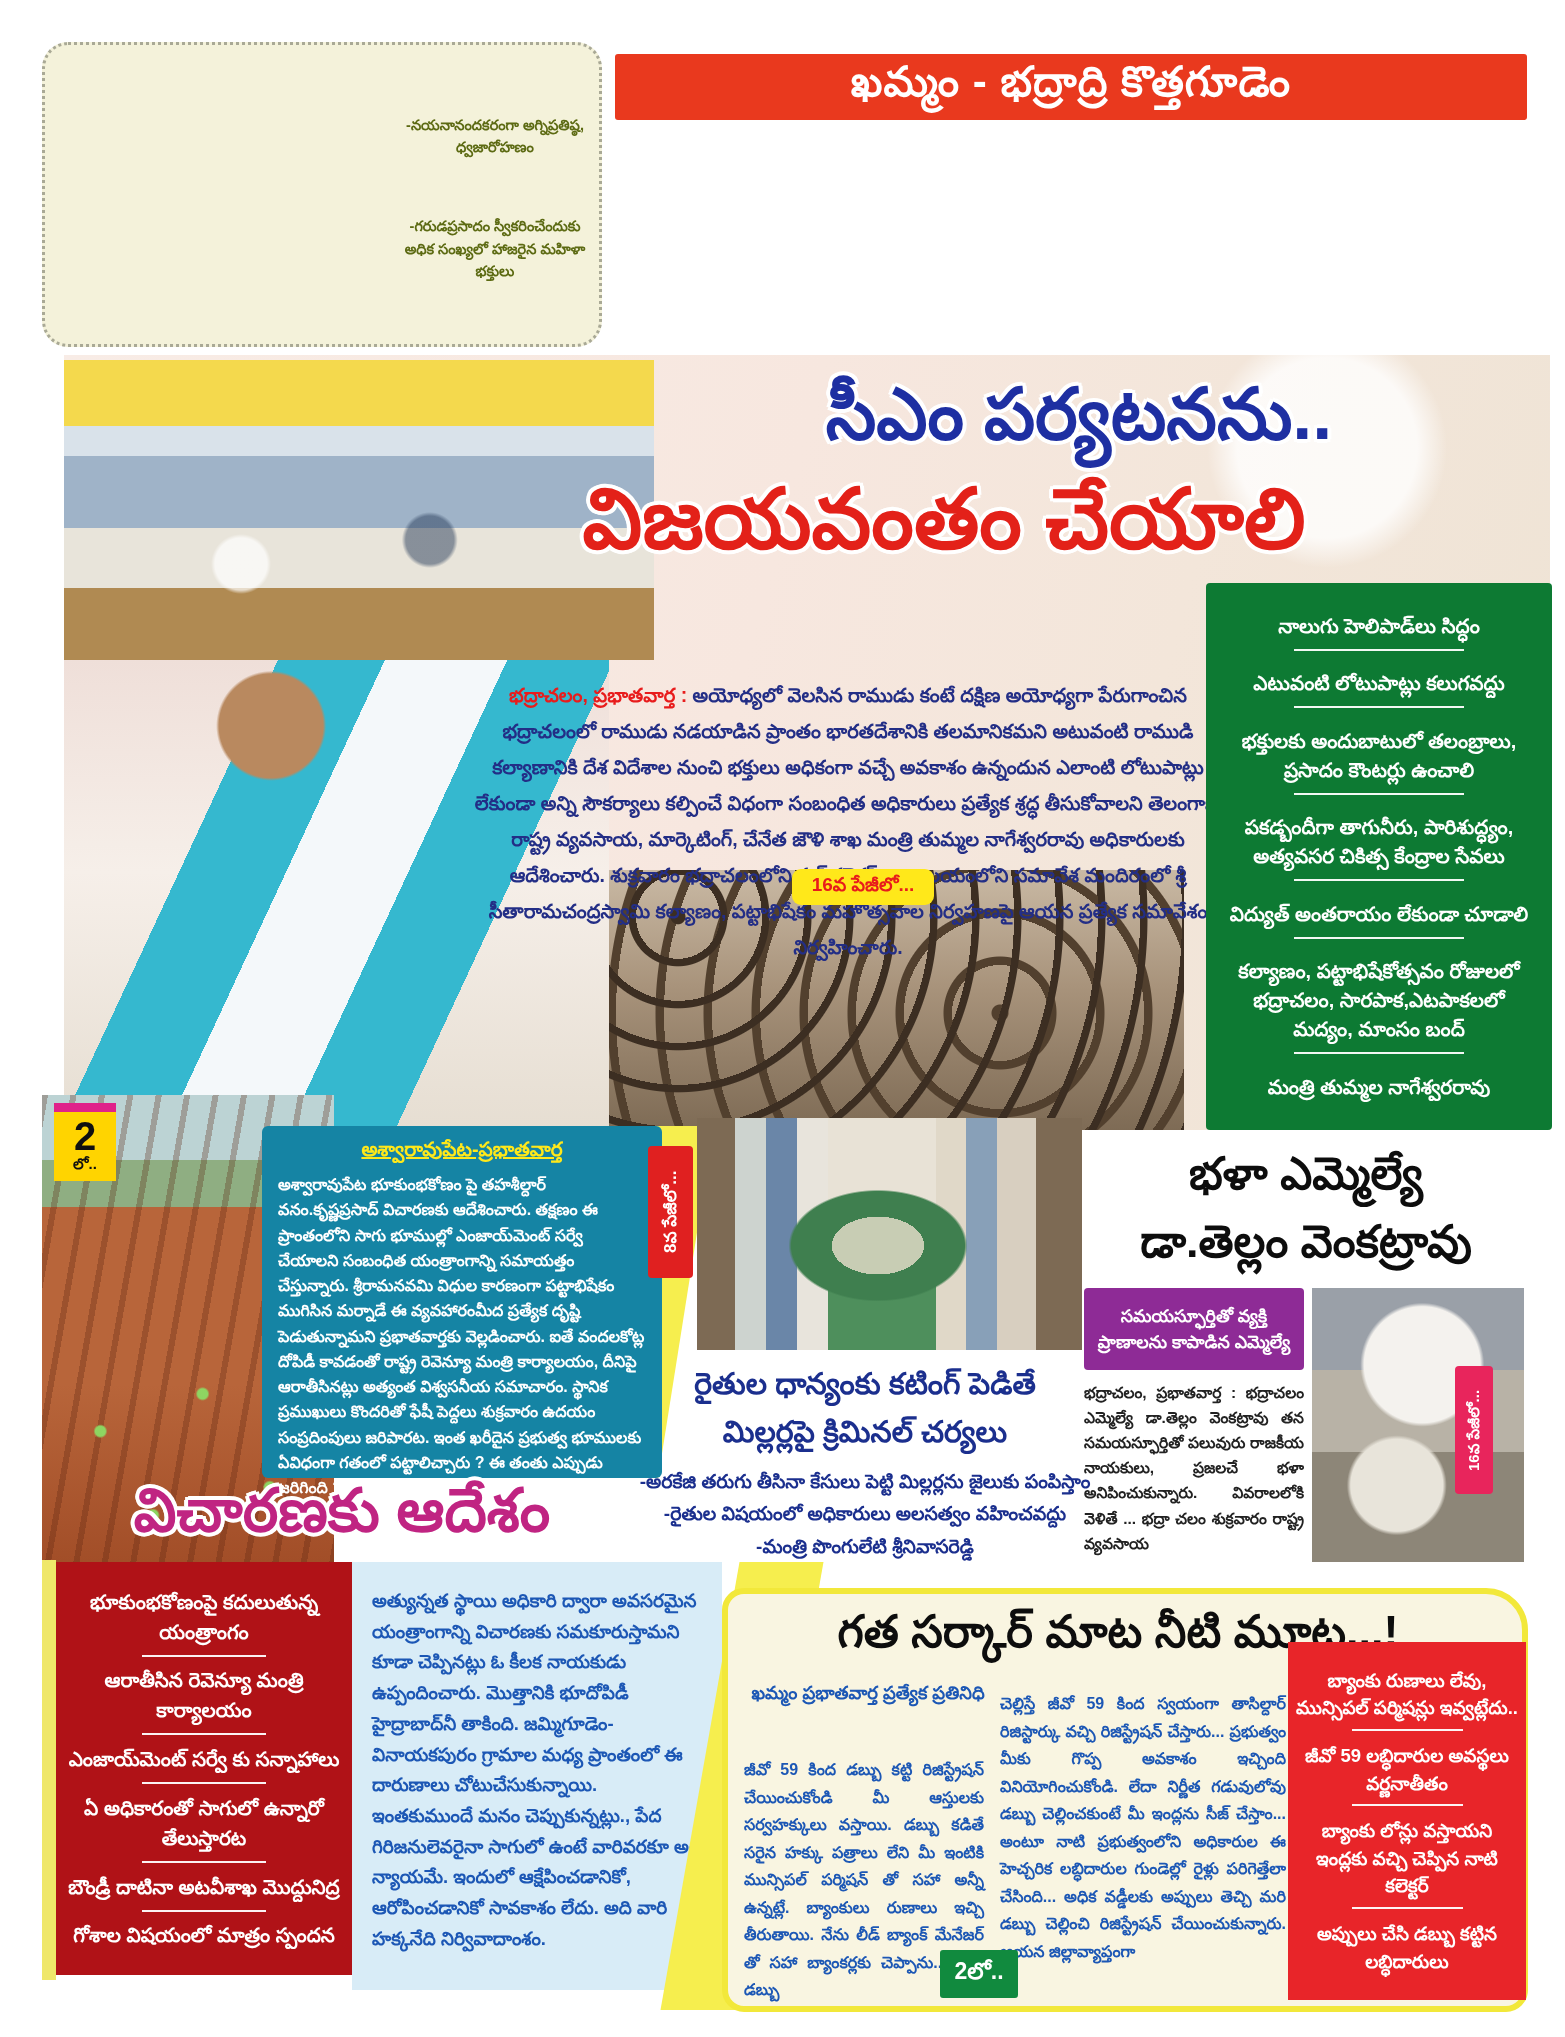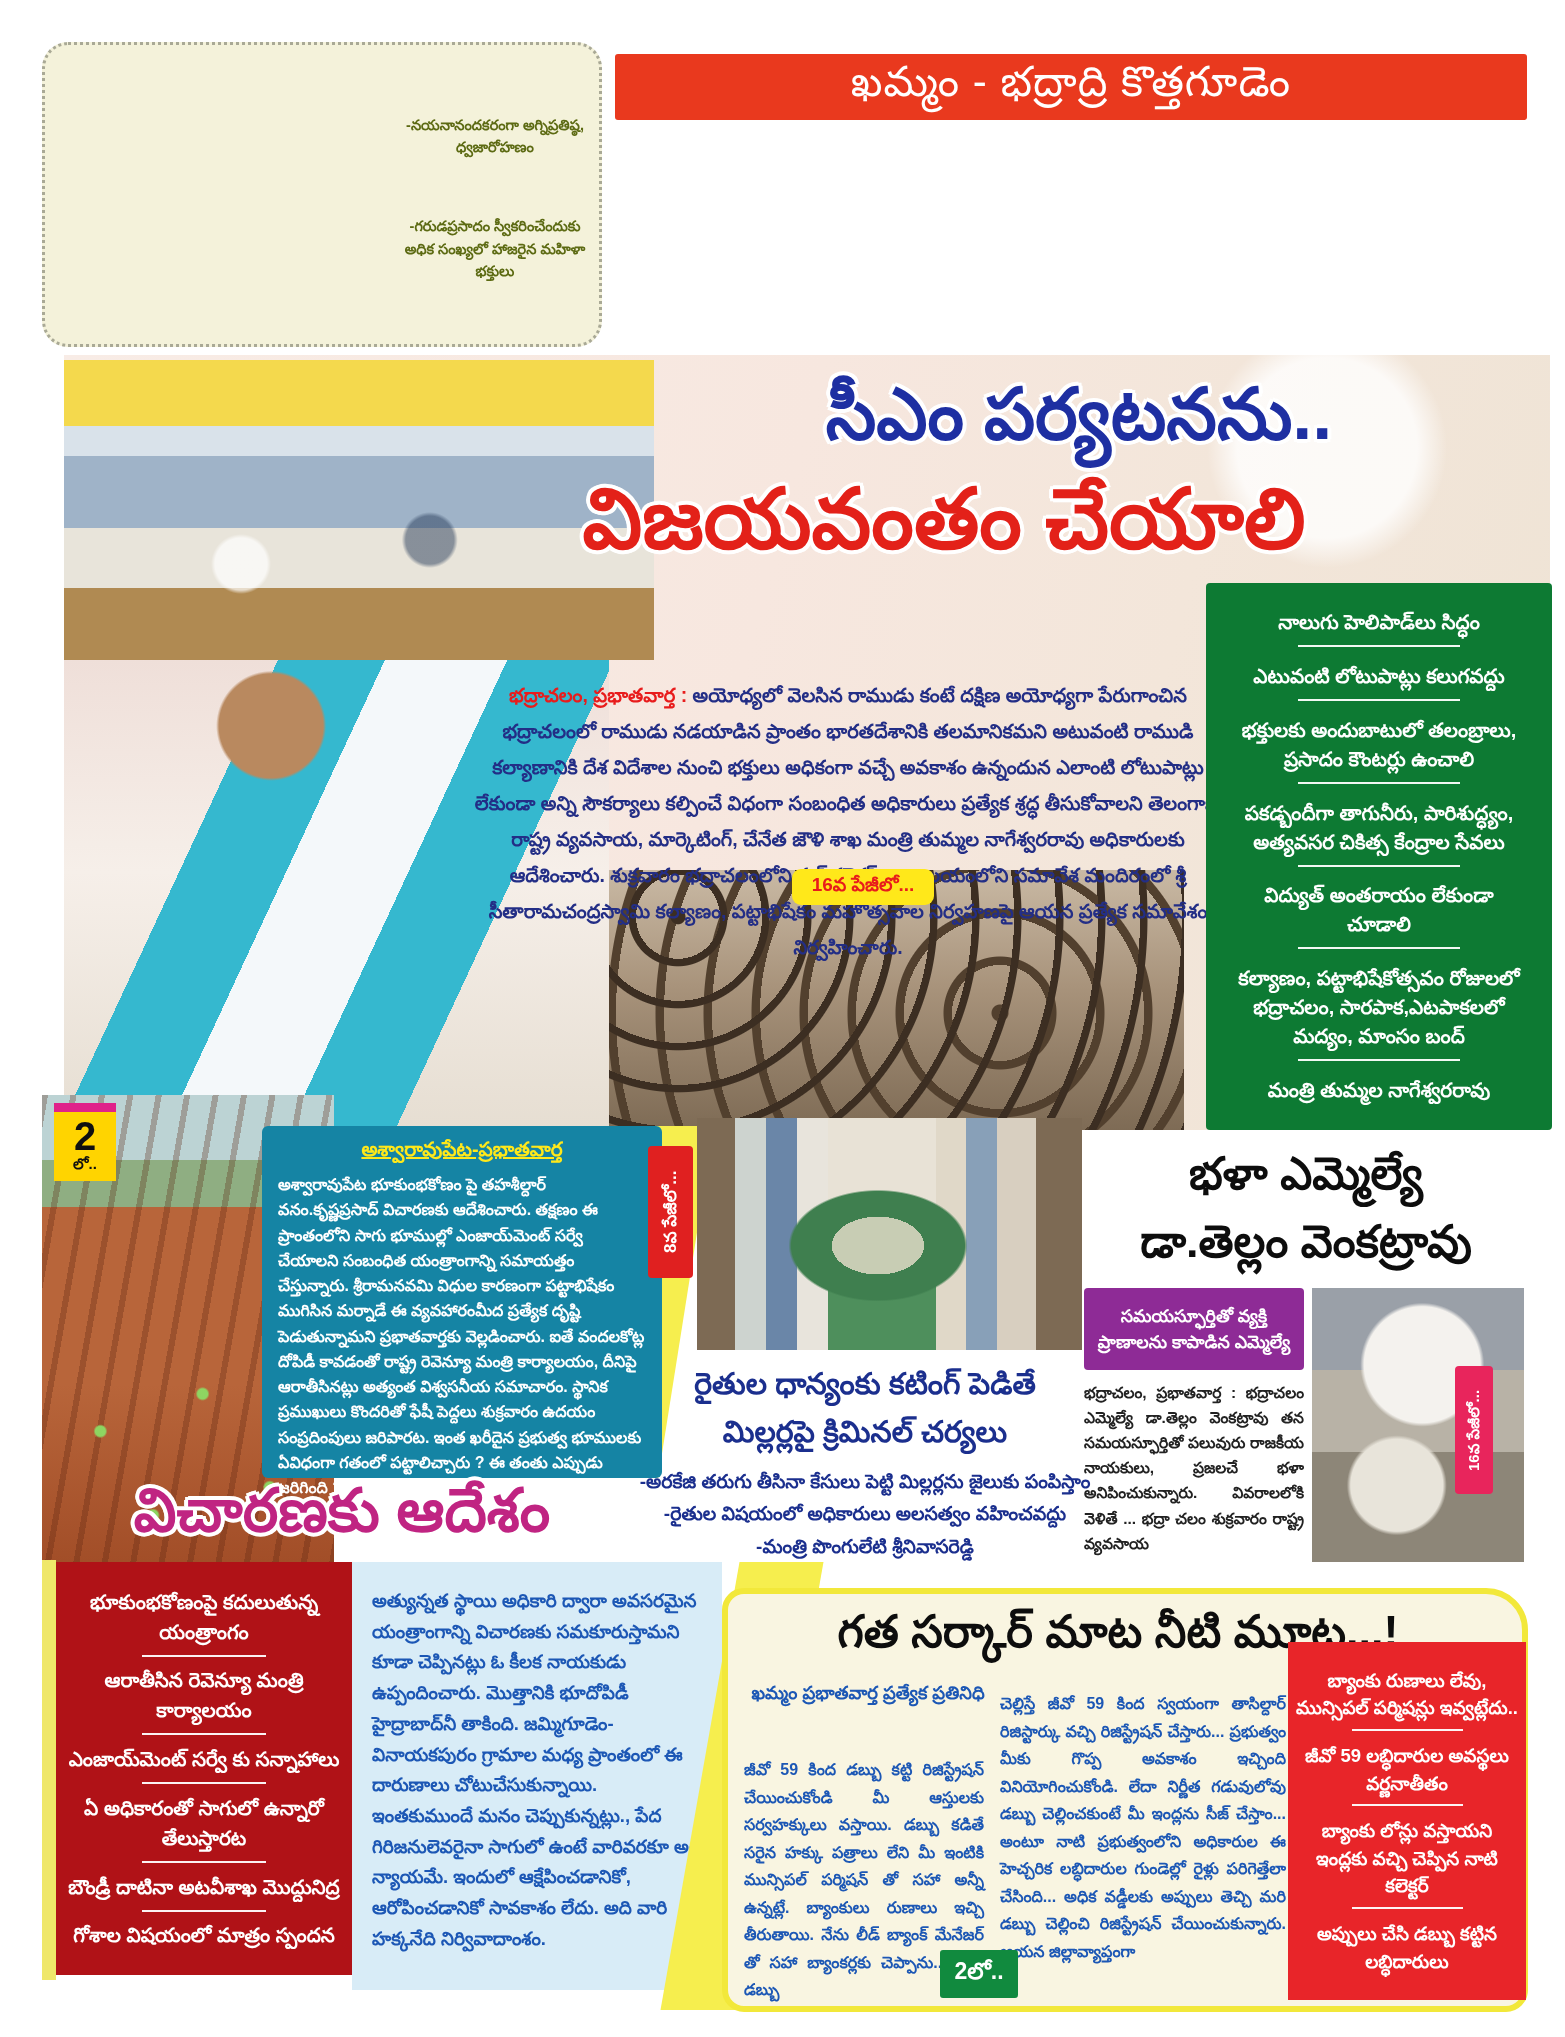--- a/index.html
+++ b/index.html
@@ -20,21 +20,21 @@
   .tl-pageref { right:18px; bottom:10px; color:#ffdf2a; background:rgba(180,20,20,.85);
       padding:2px 8px; border-radius:4px; font-weight:bold; font-size:16px; }
   .tl-text { left:352px; top:12px; width:196px; height:282px; text-align:center;
       display:flex; flex-direction:column; justify-content:space-evenly; }
   .tl-head { color:#55630d; font-size:20px; font-weight:700; line-height:1.6; }
   .tl-point { color:#5c6a12; font-size:14.5px; font-weight:600; line-height:1.55; }
 
   
   .mast { left:615px; top:42px; width:912px; height:390px; }
   .mast-banner { left:0; top:12px; width:912px; height:66px; background:#e9391e; border-radius:3px;
-      color:#fff; font-weight:400; font-size:42px; display:flex; align-items:center; justify-content:center;
+      color:#fff; font-weight:700; font-size:42px; display:flex; align-items:center; justify-content:center;
       letter-spacing:1px; }
   .mast-mid { left:0; top:86px; width:912px; height:293px;
       background:linear-gradient(180deg,#e4f1fa 0%, #f6fbff 55%, #ffffff 100%); }
   .ph-deity { left:16px; top:4px; width:246px; height:285px; border-radius:4px;
       background:
         linear-gradient(90deg,#c29b3f 0 9%, transparent 9% 91%, #c29b3f 91% 100%),
         radial-gradient(ellipse at 50% 48%, #120d08 0 42%, rgba(18,13,8,0) 62%),
         linear-gradient(180deg,#d9ecf6 0%, #b89a55 28%, #2a2015 60%, #151007 100%); }
   .logo-wrap { left:270px; top:0; width:640px; height:293px; text-align:center; }
   .dove { position:absolute; left:330px; top:8px; width:96px; height:66px; }
@@ -71,21 +71,21 @@
   .lead-h2 { left:400px; top:116px; width:960px; text-align:center; font-size:84px; font-weight:800;
       color:#e32119; }
   .outline-w { text-shadow:-3px -3px 0 #fff, 3px -3px 0 #fff, -3px 3px 0 #fff, 3px 3px 0 #fff,
       0 4px 0 #fff, 0 -4px 0 #fff, 4px 0 0 #fff, -4px 0 0 #fff; }
   .lead-body { left:400px; top:322px; width:768px; font-size:19.5px; font-weight:600; color:#232e86;
       line-height:1.85; text-align:center; }
   .lead-dateline { color:#e81c1c; font-weight:800; }
   .lead-pageref { left:728px; top:514px; width:142px; height:36px; background:#ffe81a; border-radius:9px;
       color:#e81c1c; font-weight:800; font-size:19px; display:flex; align-items:center; justify-content:center; }
   .green-box { left:1142px; top:228px; width:346px; height:547px; background:#0d7a33; border-radius:4px;
-      padding:10px 26px; color:#fff; display:flex; flex-direction:column; justify-content:space-evenly; }
+      padding:10px 19px; color:#fff; display:flex; flex-direction:column; justify-content:space-evenly; }
   .gb-item { font-size:20px; font-weight:700; line-height:1.45; text-align:center; }
   .gb-item:not(:last-child)::after { content:""; display:block; width:55%; margin:8px auto 0;
       border-bottom:2px solid rgba(255,255,255,.95); }
 
   
   .ph-field { left:42px; top:1095px; width:292px; height:467px;
       background:
         radial-gradient(circle at 20% 72%, rgba(140,220,100,.95) 0 5px, transparent 7px),
         radial-gradient(circle at 55% 64%, rgba(140,220,100,.95) 0 5px, transparent 7px),
         radial-gradient(circle at 78% 84%, rgba(140,220,100,.95) 0 5px, transparent 7px),

